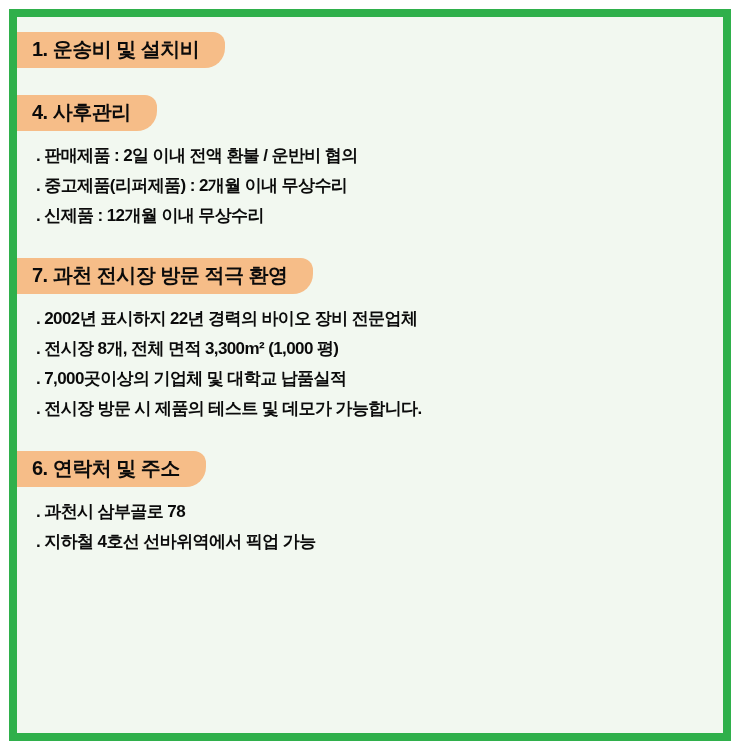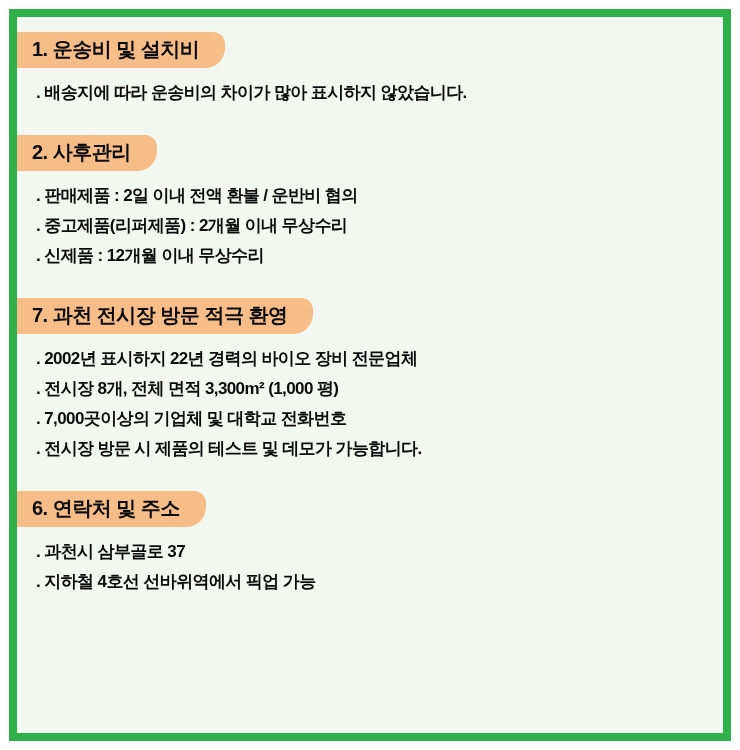--- a/index.html
+++ b/index.html
@@ -51,50 +51,49 @@
 </head>
 <body>
 
 <div class="frame">
 
   <div class="section first">
     <div class="badge">
       <span>1. 운송비 및 설치비</span>
     </div>
     <div class="items">
-      <div class="item">. 배송지에 따라 운송비의 차이가 많아 표시하지 않았습니다.</div>
     </div>
   </div>
 
   <div class="section">
     <div class="badge">
-      <span>2. 사후관리</span>
+      <span>4. 사후관리</span>
     </div>
     <div class="items">
       <div class="item">. 판매제품 : 2일 이내 전액 환불 / 운반비 협의</div>
       <div class="item">. 중고제품(리퍼제품) : 2개월 이내 무상수리</div>
       <div class="item">. 신제품 : 12개월 이내 무상수리</div>
     </div>
   </div>
 
   <div class="section">
     <div class="badge">
       <span>7. 과천 전시장 방문 적극 환영</span>
     </div>
     <div class="items">
       <div class="item">. 2002년 표시하지 22년 경력의 바이오 장비 전문업체</div>
       <div class="item">. 전시장 8개, 전체 면적 3,300m² (1,000 평)</div>
-      <div class="item">. 7,000곳이상의 기업체 및 대학교 전화번호</div>
+      <div class="item">. 7,000곳이상의 기업체 및 대학교 납품실적</div>
       <div class="item">. 전시장 방문 시 제품의 테스트 및 데모가 가능합니다.</div>
     </div>
   </div>
 
   <div class="section">
     <div class="badge">
       <span>6. 연락처 및 주소</span>
     </div>
     <div class="items">
-      <div class="item">. 과천시 삼부골로 37</div>
+      <div class="item">. 과천시 삼부골로 78</div>
       <div class="item">. 지하철 4호선 선바위역에서 픽업 가능</div>
     </div>
   </div>
 
 </div>
 
 </body></html>

